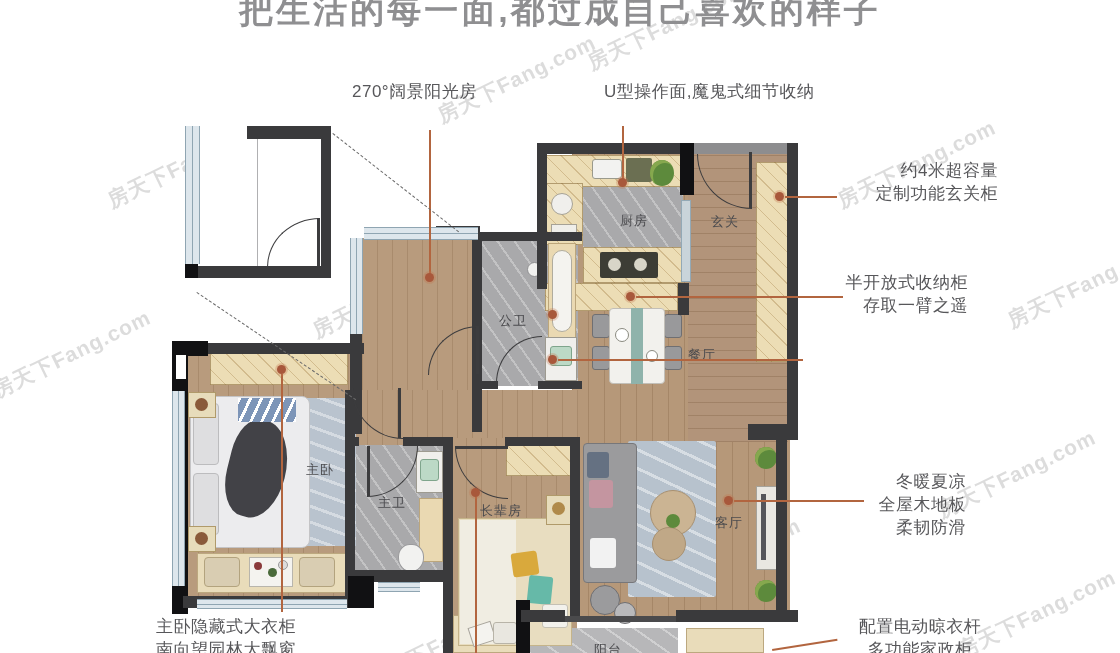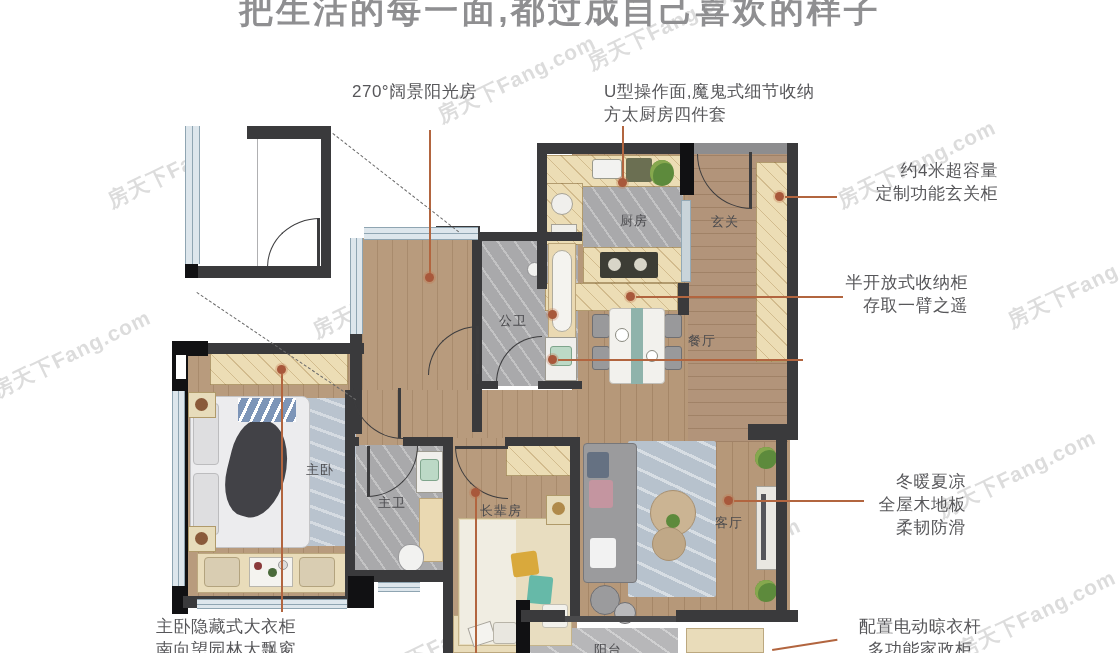--- a/index.html
+++ b/index.html
@@ -200,21 +200,21 @@
   <div class="abs arc" style="left:352px;top:388px;width:50px;height:50px;border-top:none;border-right:none;border-radius:0 0 0 100%;"></div>
   <div class="abs leaf" style="left:398px;top:388px;width:3px;height:50px;"></div>
   <div class="abs arc" style="left:367px;top:446px;width:50px;height:50px;border-top:none;border-left:none;border-radius:0 0 100% 0;"></div>
   <div class="abs leaf" style="left:367px;top:446px;width:3px;height:50px;"></div>
   <div class="abs arc" style="left:455px;top:446px;width:52px;height:52px;border-top:none;border-right:none;border-radius:0 0 0 100%;"></div>
   <div class="abs leaf" style="left:455px;top:446px;width:53px;height:3px;"></div>
 
   <div class="abs rlabel" style="left:634px;top:221px;">厨房</div>
   <div class="abs rlabel" style="left:725px;top:222px;font-family:Liberation Serif, serif;">玄关</div>
   <div class="abs rlabel" style="left:513px;top:321px;">公卫</div>
-  <div class="abs rlabel" style="left:702px;top:341px;">餐厅</div>
+  <div class="abs rlabel" style="left:702px;top:355px;">餐厅</div>
   <div class="abs rlabel" style="left:320px;top:470px;">主卧</div>
   <div class="abs rlabel" style="left:392px;top:503px;">主卫</div>
   <div class="abs rlabel" style="left:501px;top:511px;">长辈房</div>
   <div class="abs rlabel" style="left:729px;top:523px;">客厅</div>
   <div class="abs rlabel" style="left:608px;top:650px;">阳台</div>
 
   <div class="abs cline" style="left:429px;top:130px;width:2px;height:148px;"></div>
   <div class="abs cdot" style="left:425px;top:273px;"></div>
   <div class="abs cline" style="left:622px;top:126px;width:2px;height:56px;"></div>
   <div class="abs cdot" style="left:618px;top:178px;"></div>
@@ -244,21 +244,20 @@
     <div class="abs leaf" style="left:132px;top:95px;width:3px;height:48px;"></div>
   </div>
   <div class="abs dash" style="left:333px;top:133px;width:160px;transform:rotate(38deg);"></div>
   <div class="abs dash" style="left:197px;top:292px;width:192px;transform:rotate(34deg);"></div>
 
   <div class="abs ann" style="left:352px;top:80px;">
     <div>270°阔景阳光房</div>
   </div>
   <div class="abs ann" style="left:604px;top:80px;">
     <div>U型操作面,魔鬼式细节收纳</div>
-    <div>方太厨房四件套</div>
   </div>
   <div class="abs ann tar" style="left:818px;top:159px;width:180px;">
     <div>约4米超容量</div>
     <div>定制功能玄关柜</div>
   </div>
   <div class="abs ann tar" style="left:820px;top:271px;width:148px;">
     <div>半开放式收纳柜</div>
     <div>存取一臂之遥</div>
   </div>
   <div class="abs ann tar" style="left:820px;top:470px;width:146px;">

